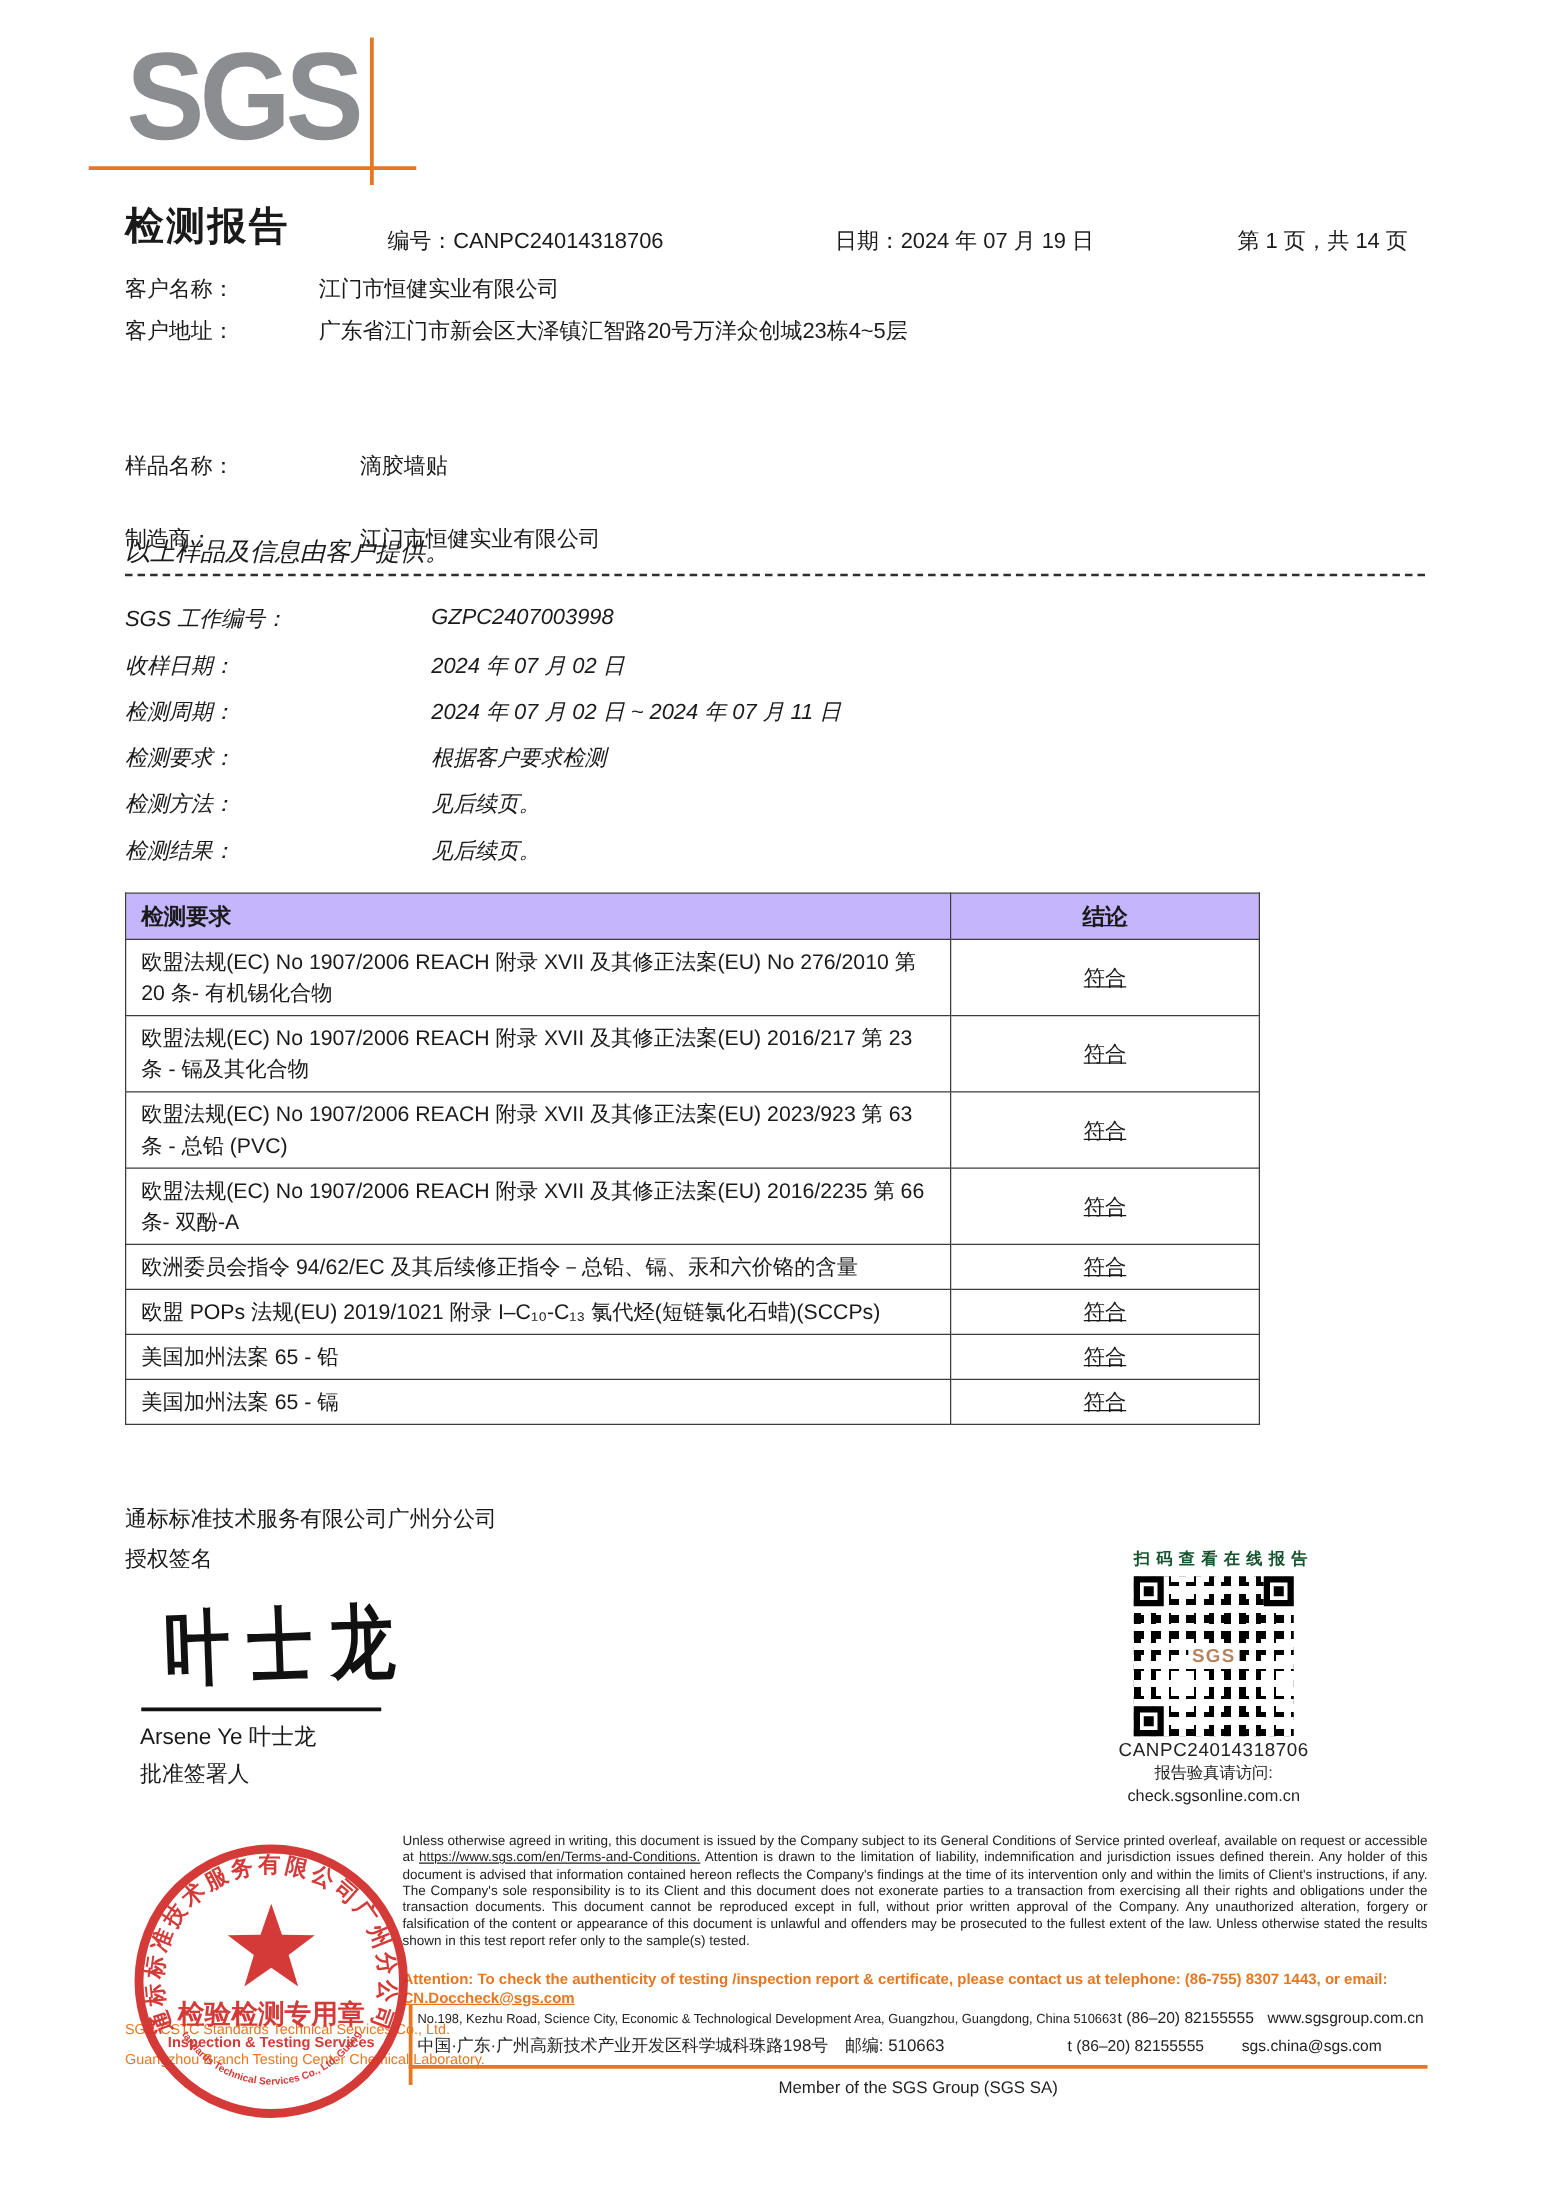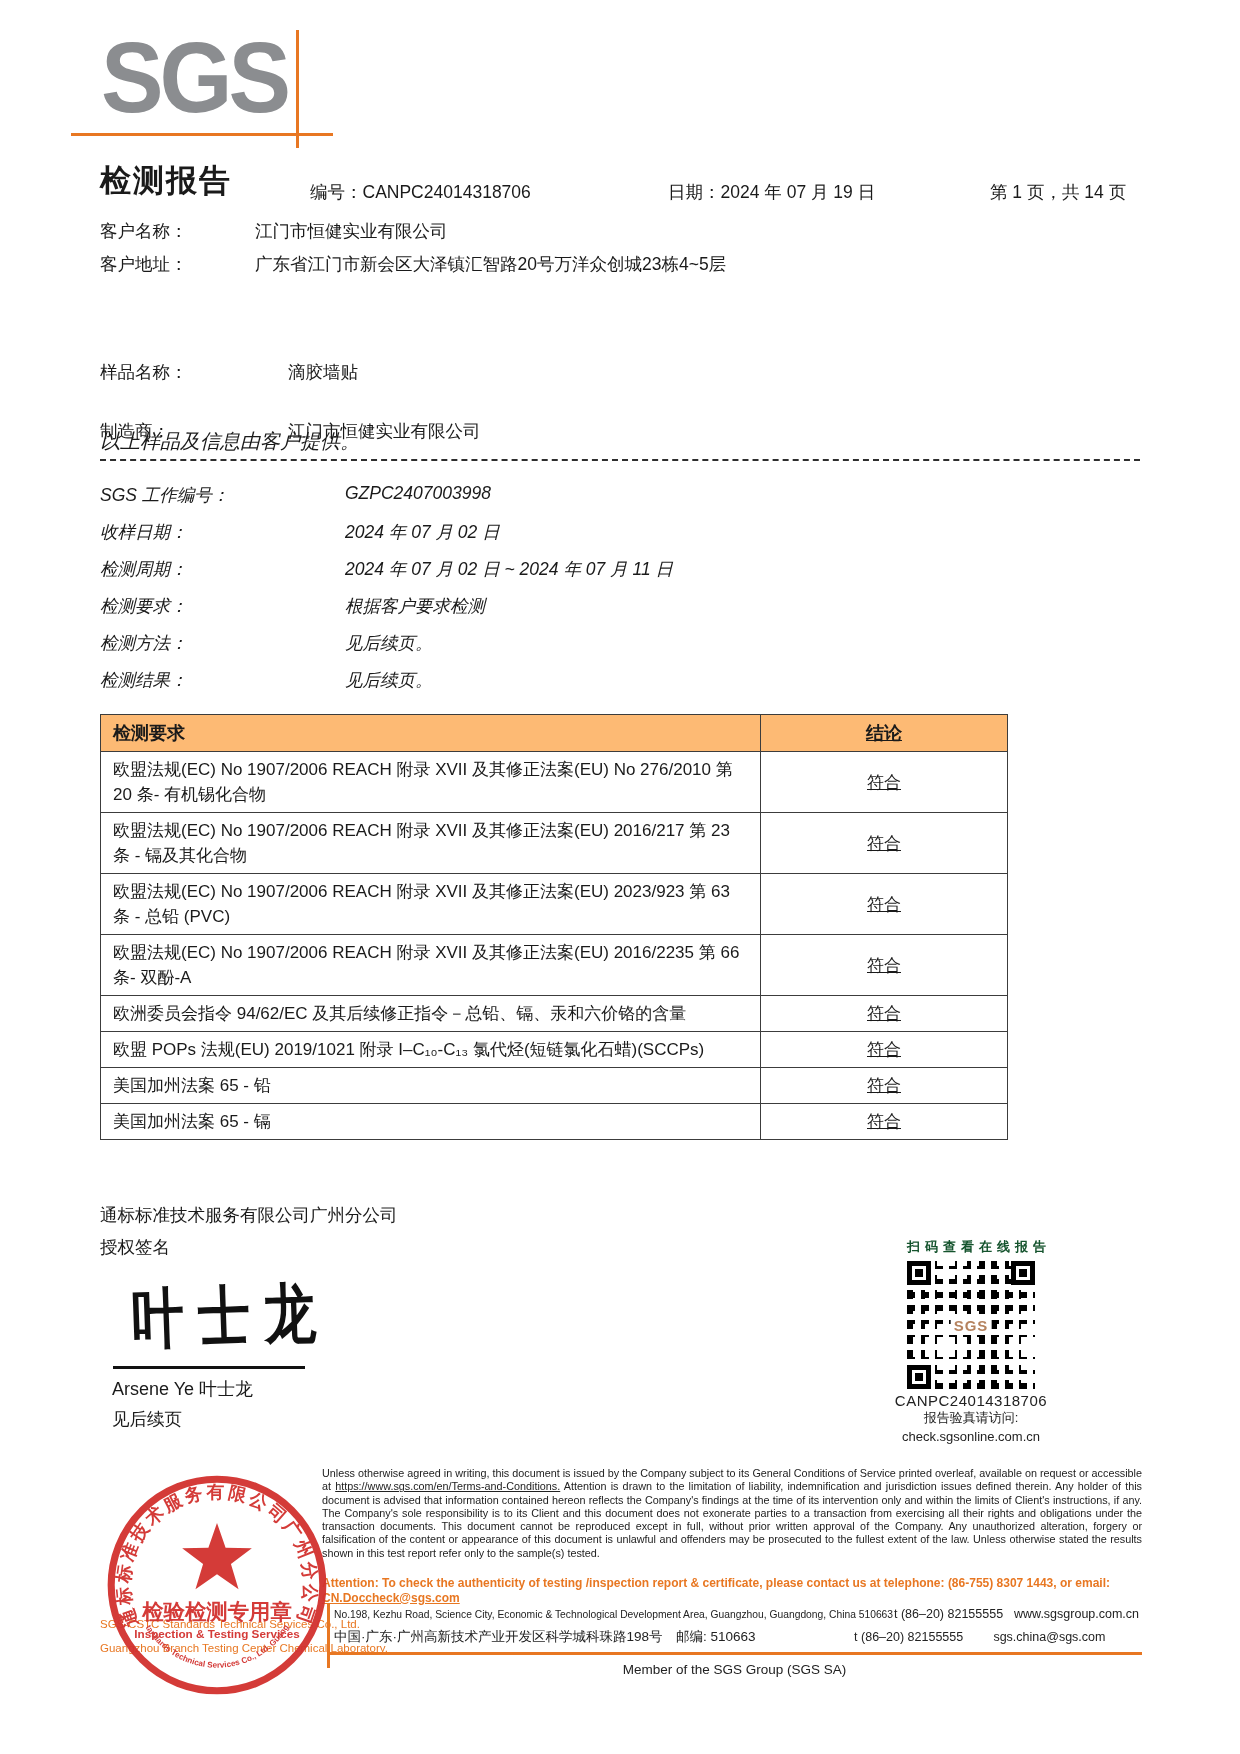--- a/index.html
+++ b/index.html
@@ -30,21 +30,21 @@
   .dashes{left:100px;top:459px;width:1040px;height:0;border-top:2.5px dashed #2e2e2e;}
 
   .job-rows{left:100px;top:483px;width:1040px;}
   .job-rows .kv{height:37px;align-items:flex-start;font-style:italic;}
   .job-rows .lbl{width:245px;}
 
   
   table.results{left:100px;top:714px;width:908px;border-collapse:collapse;position:absolute;
                 font-size:17px;}
   table.results th,table.results td{border:1.6px solid #3c3c3c;}
-  table.results th{background:#fdba74;font-weight:bold;font-size:18px;padding:6px 12px;height:24px;}
+  table.results th{background:#c4b5fd;font-weight:bold;font-size:18px;padding:6px 12px;height:24px;}
   table.results th.req{text-align:left;}
   table.results td.req{padding:5px 12px;line-height:25px;}
   table.results td.concl,table.results th.concl{text-align:center;width:222px;text-decoration:underline;}
 
   
   .sig-company{left:100px;top:1203px;font-size:17.5px;}
   .sig-label{left:100px;top:1235px;font-size:17.5px;}
   .sig-script{left:132px;top:1282px;font-size:52px;font-weight:bold;color:#111;
               transform:rotate(-2deg) scaleY(1.25);letter-spacing:14px;
               font-family:"DejaVu Serif","Liberation Serif",serif;}
@@ -205,21 +205,21 @@
           <td class="concl">符合</td>
         </tr>
       </tbody>
   </table>
 
   <div class="abs sig-company">通标标准技术服务有限公司广州分公司</div>
   <div class="abs sig-label">授权签名</div>
   <div class="abs sig-script">叶士龙</div>
   <div class="abs sig-line"></div>
   <div class="abs sig-name">Arsene Ye 叶士龙</div>
-  <div class="abs sig-role">见后续页</div>
+  <div class="abs sig-role">批准签署人</div>
 
   <div class="abs qr-wrap">
     <div class="qr-caption">扫码查看在线报告</div>
     <div class="qr-box">
       <i class="finder tl"></i>
       <i class="finder tr"></i>
       <i class="finder bl"></i>
       <span class="qr-center">SGS</span>
     </div>
     <div class="qr-no">CANPC24014318706</div>

